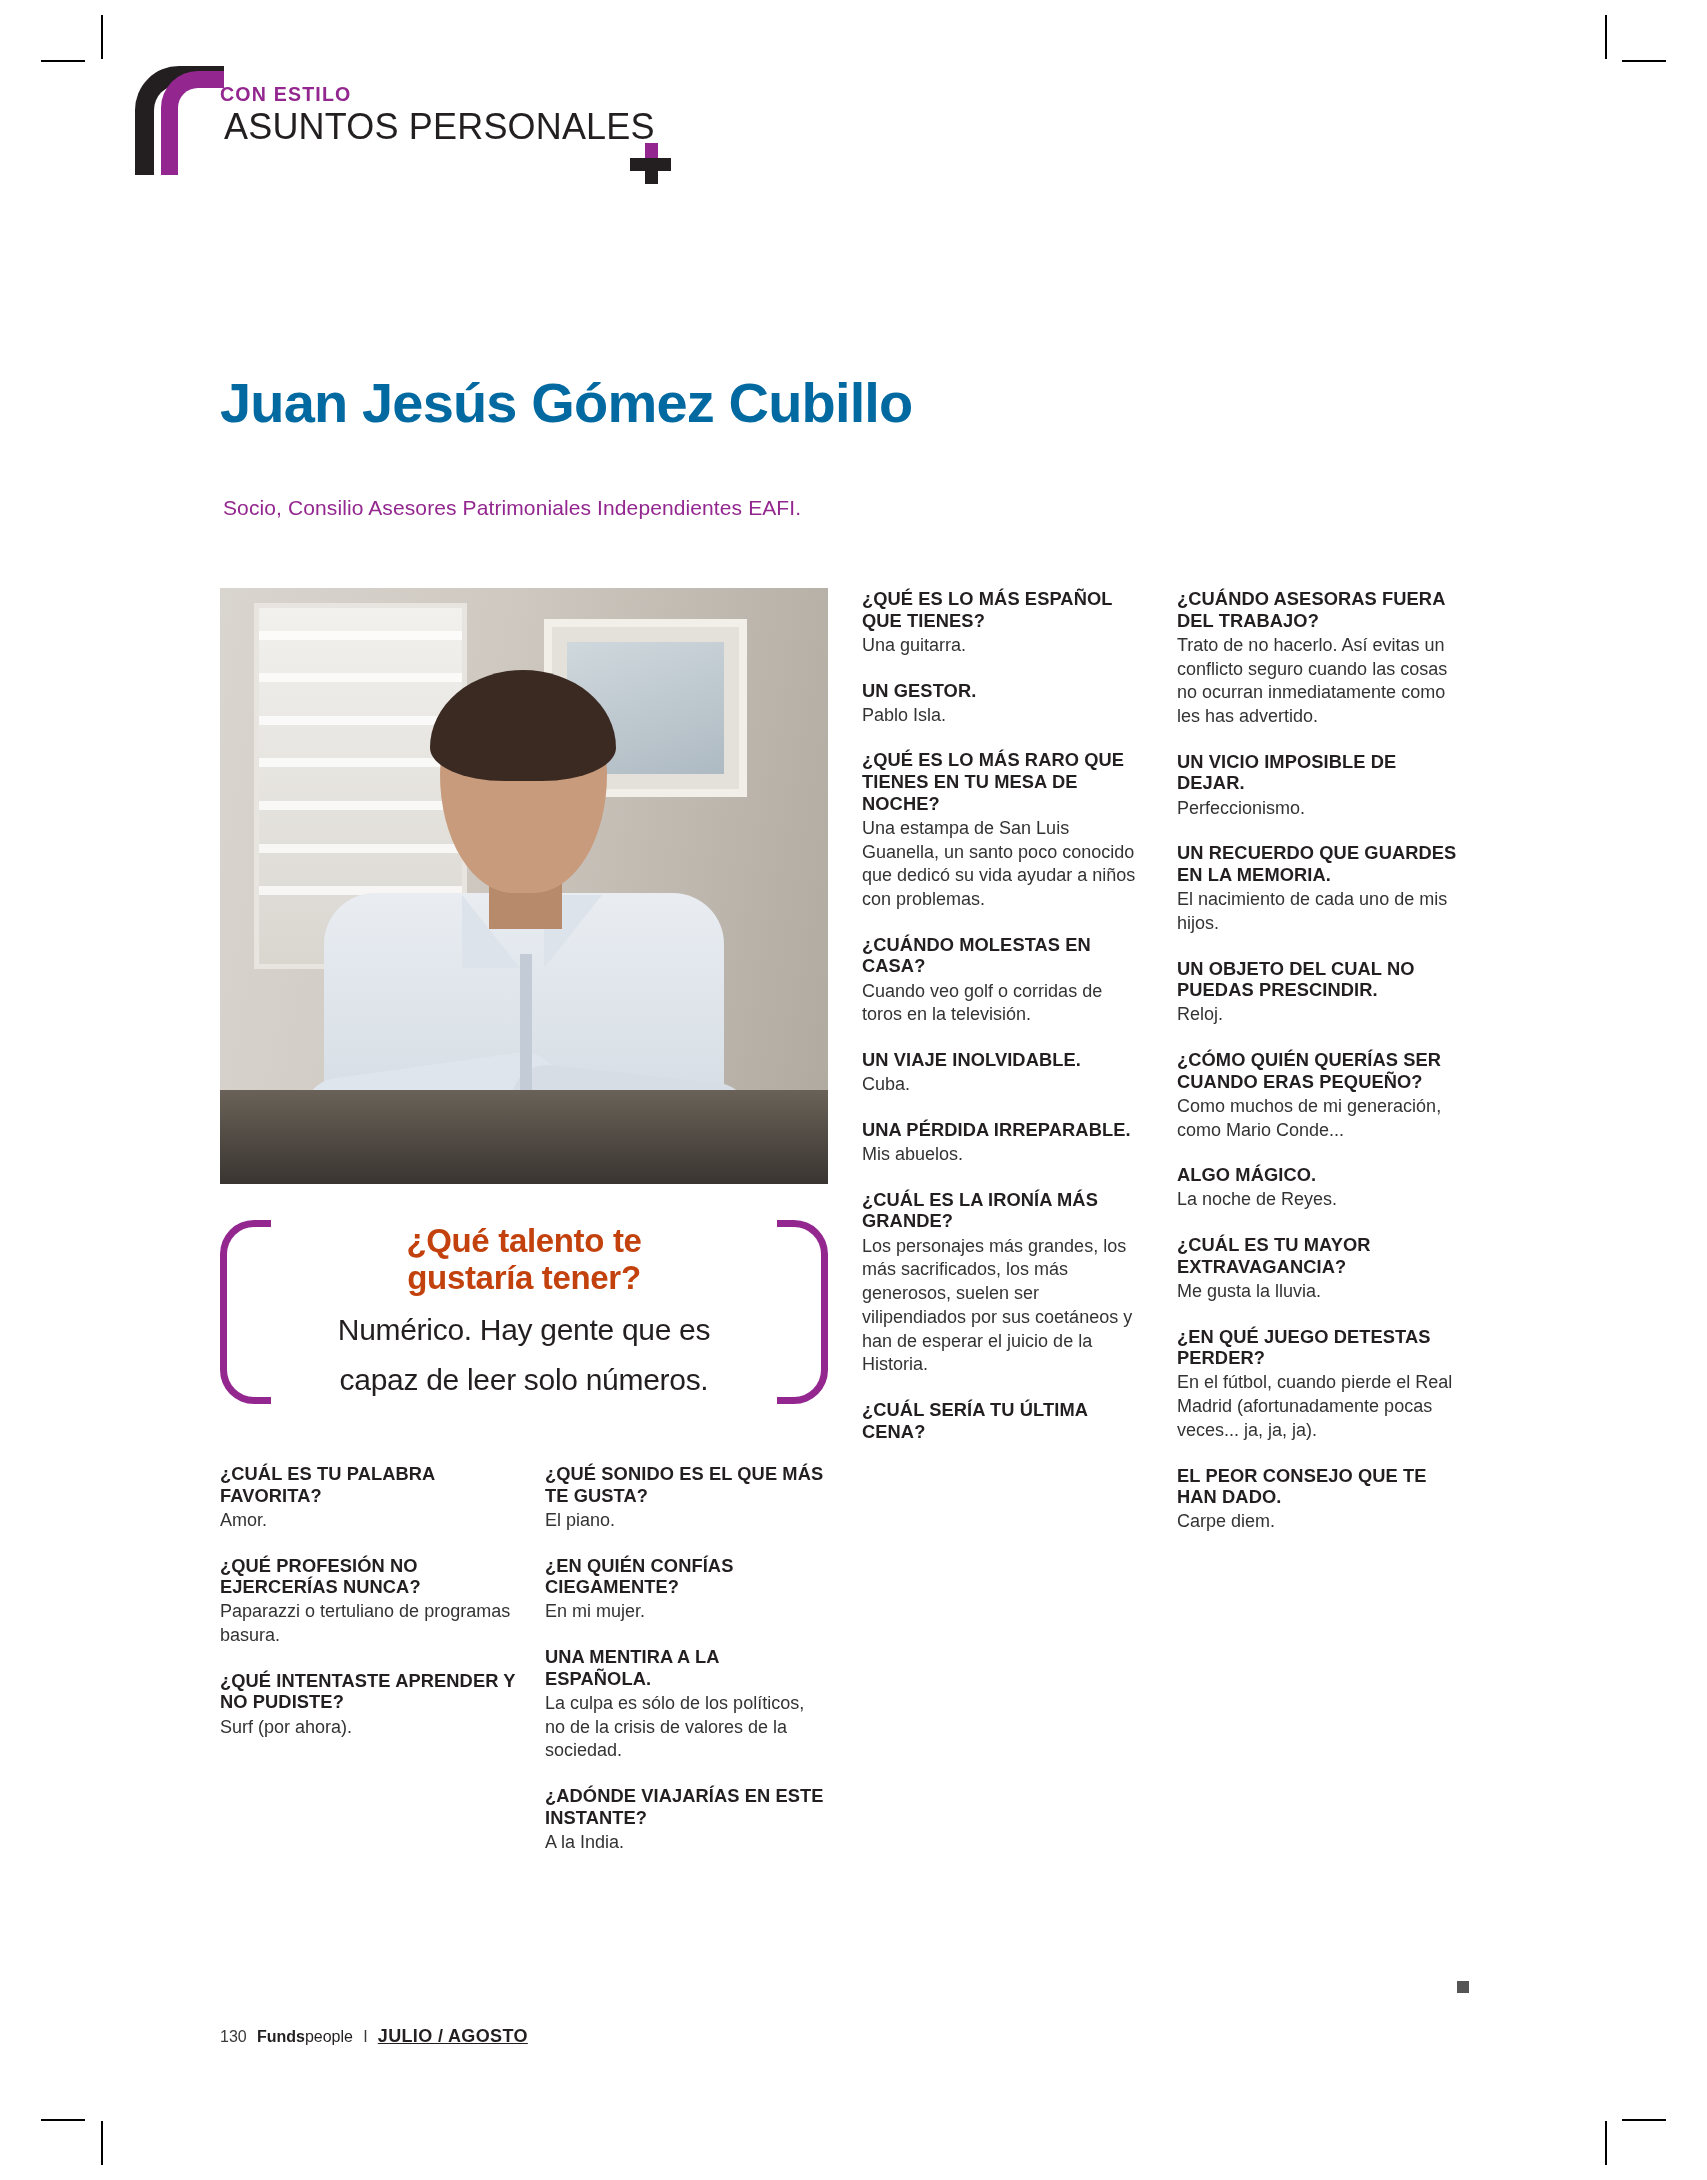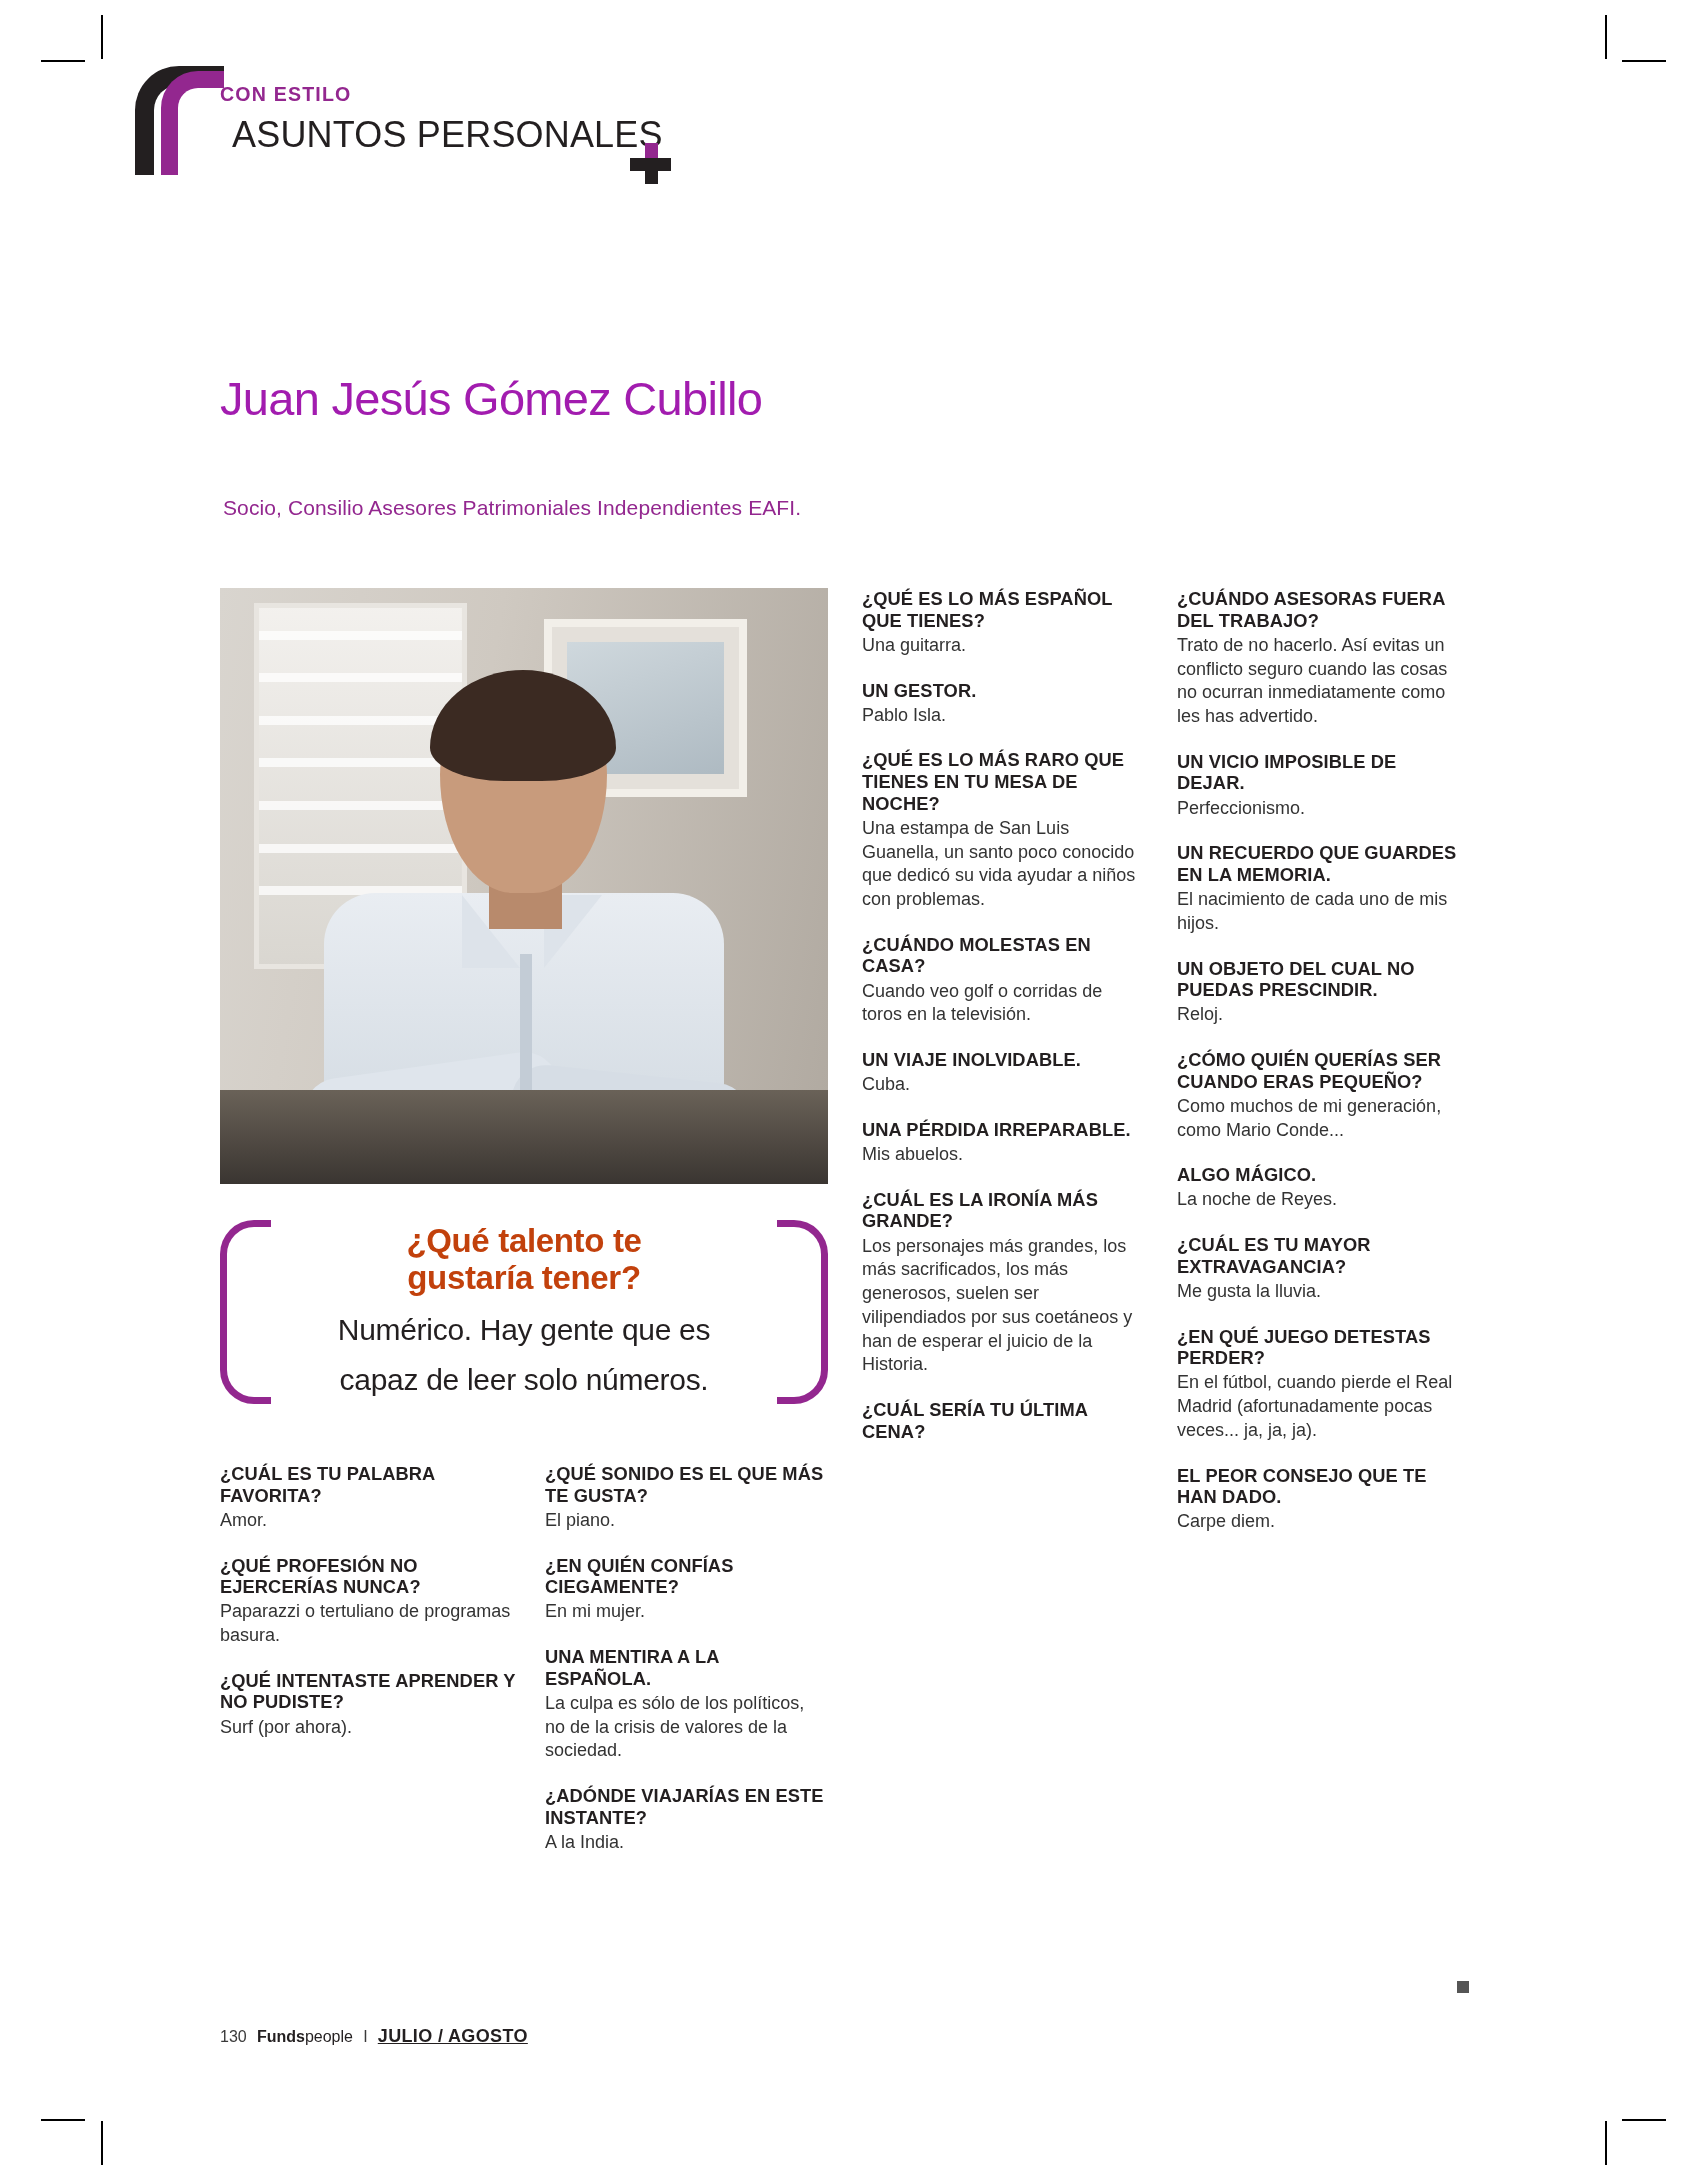--- a/index.html
+++ b/index.html
@@ -78,21 +78,21 @@
     color: #93278f;
     margin: 0 0 3.4px 0;
     line-height: 1;
   }
   .mast-title {
     font-size: 36px;
     font-weight: 400;
     letter-spacing: 0.005em;
     color: #231f20;
     line-height: 1;
-    margin: 12px;
+    margin: 4px;
   }
   .mast-plus {
     position: absolute;
     left: 630px;
     top: 143px;
     width: 41px;
     height: 41px;
   }
   .mast-plus .pv {
     position: absolute;
@@ -111,24 +111,24 @@
     left: 14.5px; top: 0;
     width: 13.6px; height: 15.3px;
     background: #93278f;
   }
 
   
   .headline {
     position: absolute;
     left: 220px;
     top: 375px;
-    font-size: 47px;
-    font-weight: normal;
+    font-size: 56px;
+    font-weight: bold;
     letter-spacing: -0.015em;
-    color: #a21caf;
+    color: #0369a1;
     line-height: 1;
     white-space: nowrap;
   }
   .subhead {
     position: absolute;
     left: 223px;
     top: 496px;
     font-size: 21px;
     color: #93278f;
     letter-spacing: 0.005em;

